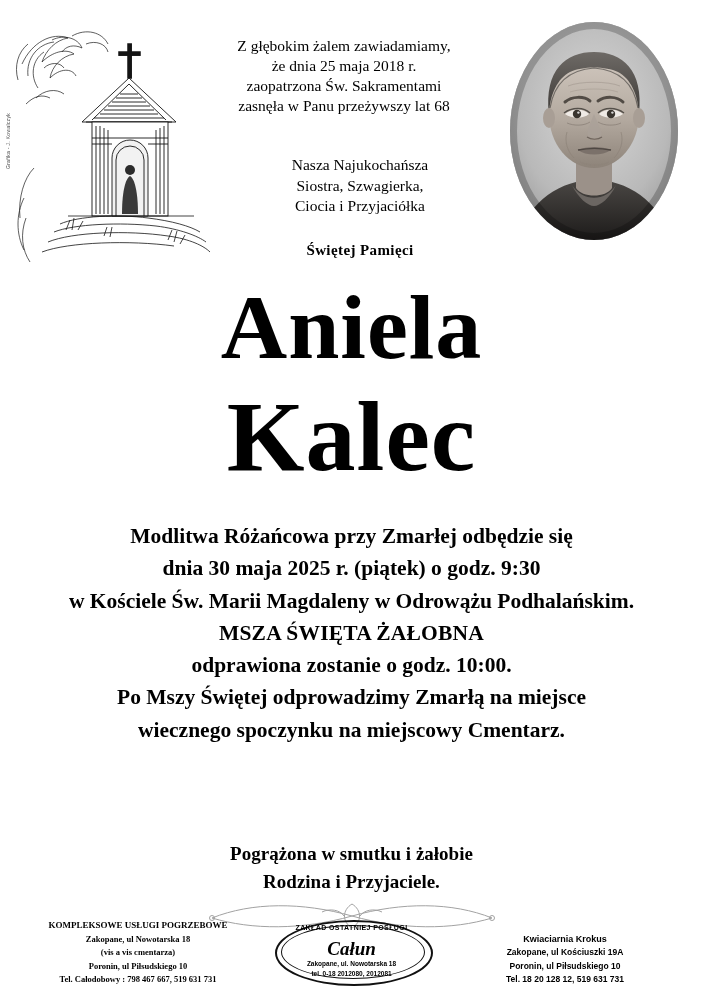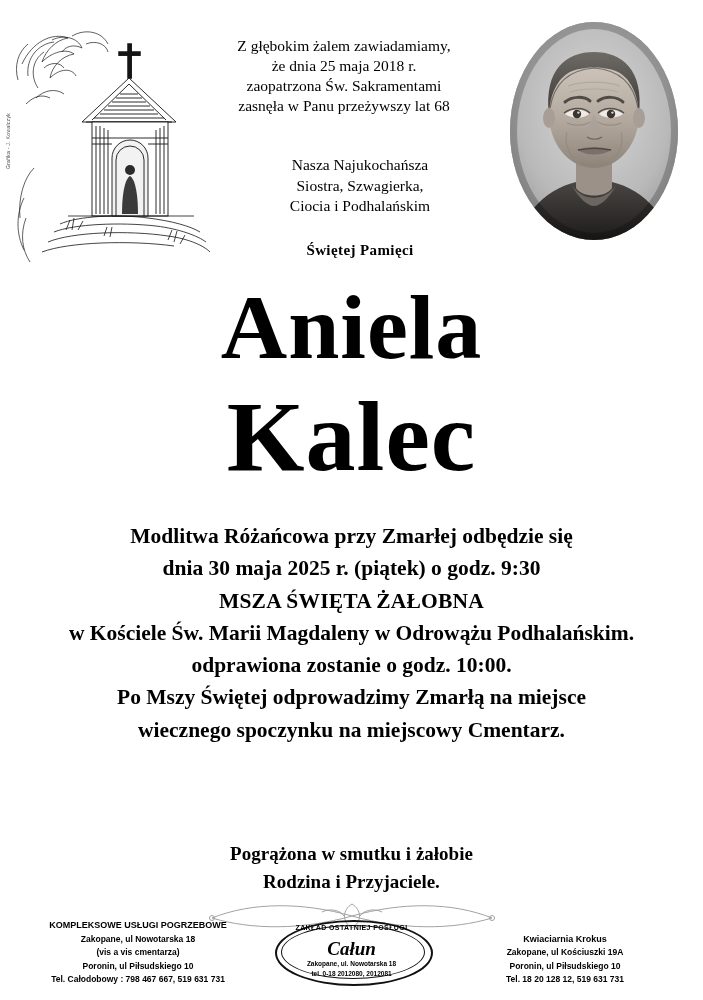--- a/index.html
+++ b/index.html
@@ -150,21 +150,21 @@
     opacity: .55;
   }
 
   
   .footer-left {
     position: absolute;
     left: 18px;
     bottom: 14px;
     width: 240px;
     text-align: center;
-    font-family: Liberation Sans, sans-serif;
+    font-family: Liberation Serif, serif;
     font-size: 8.5px;
     font-weight: bold;
     line-height: 1.55;
   }
   .footer-right {
     position: absolute;
     right: 18px;
     bottom: 14px;
     width: 240px;
     text-align: center;
@@ -378,35 +378,35 @@
   <div class="announce">
     <div class="line">Z głębokim żalem zawiadamiamy,</div>
     <div class="line">że dnia 25 maja 2018 r.</div>
     <div class="line">zaopatrzona Św. Sakramentami</div>
     <div class="line">zasnęła w Panu przeżywszy lat 68</div>
   </div>
 
   <div class="relation">
     <div class="line">Nasza Najukochańsza</div>
     <div class="line">Siostra, Szwagierka,</div>
-    <div class="line">Ciocia i Podhalańskim</div>
+    <div class="line">Ciocia i Przyjaciółka</div>
   </div>
 
   <div class="memory">Świętej Pamięci</div>
 
   <div class="name-block">
     <div class="name-line first">Aniela</div>
     <div class="name-line second">Kalec</div>
   </div>
 
   <div class="details">
     <div class="row">Modlitwa Różańcowa przy Zmarłej odbędzie się</div>
     <div class="row">dnia 30 maja 2025 r. (piątek) o godz. 9:30</div>
+    <div class="row">w Kościele Św. Marii Magdaleny w Odrowążu Podhalańskim.</div>
     <div class="row caps">MSZA ŚWIĘTA ŻAŁOBNA</div>
-    <div class="row">w Kościele Św. Marii Magdaleny w Odrowążu Podhalańskim.</div>
     <div class="row">odprawiona zostanie o godz. 10:00.</div>
     <div class="row">Po Mszy Świętej odprowadzimy Zmarłą na miejsce</div>
     <div class="row">wiecznego spoczynku na miejscowy Cmentarz.</div>
   </div>
 
   <div class="mourners">
     <div>Pogrążona w smutku i żałobie</div>
     <div>Rodzina i Przyjaciele.</div>
   </div>
 

